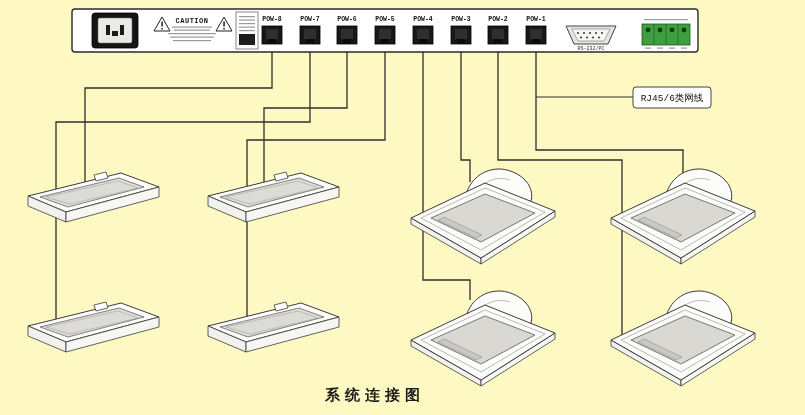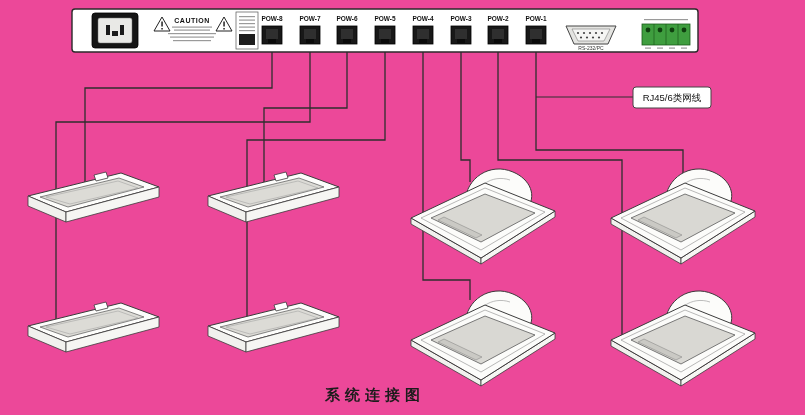--- a/index.html
+++ b/index.html
@@ -1,17 +1,17 @@
 <!DOCTYPE html>
 <html><head>
 <meta charset="utf-8">
 <style>
   html,body{margin:0;padding:0;background:#fff;}
-  .stage{width:805px;height:415px;background:#ec4899;position:relative;overflow:hidden;
-         font-family:Liberation Sans, sans-serif;}
+  .stage{width:805px;height:415px;background:#fef9c3;position:relative;overflow:hidden;
+         font-family:Liberation Mono, monospace;}
   svg{display:block;}
   .panel-outline{fill:#ffffff;stroke:#2a2a2a;stroke-width:1.4;}
   .cable{fill:none;stroke:#2e2e2e;stroke-width:1.3;}
   .leader{fill:none;stroke:#2e2e2e;stroke-width:1;}
   .port-label{font-size:6.5px;font-weight:bold;text-anchor:middle;fill:#111;}
   .jack{fill:#181818;stroke:#000;stroke-width:0.8;}
   .jack-inner{fill:#2f2f2f;}
   .jack-tab{fill:#0a0a0a;}
   .micro-bar{fill:#9a9a9a;}
   .caution-title{font-size:7px;font-weight:bold;text-anchor:middle;fill:#111;letter-spacing:0.5px;}

